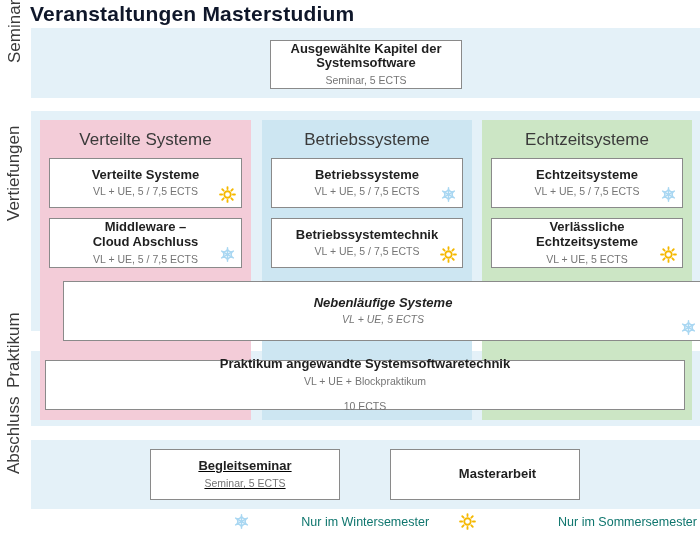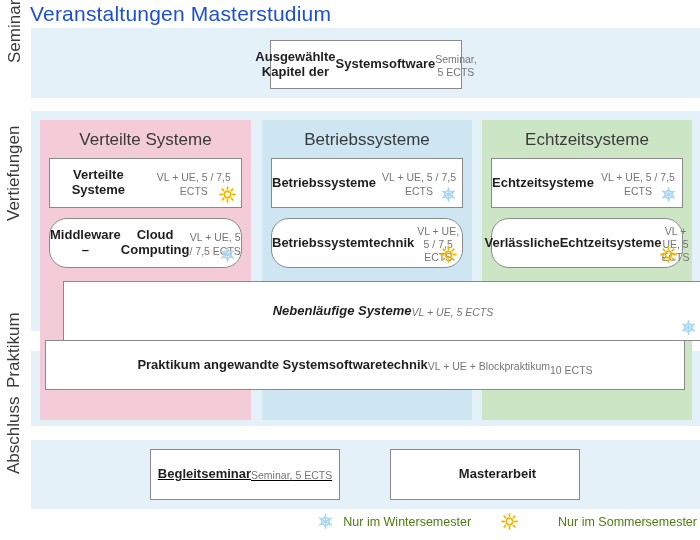--- a/index.html
+++ b/index.html
@@ -1,22 +1,22 @@
 <!DOCTYPE html>
 <html><head>
 <meta charset="utf-8">
 <style>
   html,body{margin:0;padding:0;background:#fff;}
   .page{
     position:relative;width:700px;height:540px;overflow:hidden;background:#fff;
     font-family:"Liberation Sans","DejaVu Sans",sans-serif;
   }
   .title{
-    position:absolute;left:30px;top:2px;font-size:21px;font-weight:400;
-    color:#1d4ed8;letter-spacing:.2px;margin:0;
+    position:absolute;left:30px;top:2px;font-size:21px;font-weight:700;
+    color:#0f172a;letter-spacing:.2px;margin:0;
   }
   .band{position:absolute;left:31px;width:669px;background:#e4f1f8;z-index:0;}
   .band-seminar{top:28px;height:70px;}
   .band-vertiefungen{top:111px;height:220px;}
   .band-praktikum{top:351px;height:75px;}
   .band-abschluss{top:440px;height:69px;}
 
   .rowlabel{position:absolute;width:0;height:0;z-index:3;}
   .rowlabel span{
     display:block;white-space:nowrap;font-size:17px;color:#3a3a3a;
@@ -30,48 +30,48 @@
   .col{position:absolute;top:120px;height:300px;z-index:1;}
   .col-pink{left:40px;width:211px;}
   .col-blue{left:262px;width:210px;}
   .col-green{left:482px;width:210px;}
   .col-header{
     text-align:center;font-size:17px;color:#3a3a3a;padding-top:10px;
   }
 
   .cbox{
     position:absolute;z-index:2;background:#fff;border:1.5px solid #8a8a8a;
-    display:flex;flex-direction:row;align-items:center;justify-content:center;
+    display:flex;flex-direction:column;align-items:center;justify-content:center;
     text-align:center;box-sizing:border-box;
   }
   .cbox .t{font-size:13px;font-weight:bold;color:#1f1f1f;line-height:1.14;}
   .cbox .t:empty{display:none;}
   .cbox .d{font-size:10.5px;color:#757575;margin-top:3px;line-height:1.25;}
   .cbox .d:empty{display:none;}
 
   .box-seminar{left:270px;top:40px;width:192px;height:49px;}
   .rowA{top:158px;height:50px;}
-  .rowB{top:218px;height:50px;border-radius:18px;}
+  .rowB{top:218px;height:50px;}
   .bx-pink{left:49px;width:193px;}
   .bx-blue{left:271px;width:192px;}
   .bx-green{left:491px;width:192px;}
   .box-neben{left:63px;top:281px;width:640px;height:60px;font-style:italic;}
-  .box-praktikum{left:45px;top:340px;width:640px;height:50px;}
+  .box-praktikum{left:45px;top:360px;width:640px;height:50px;}
   .box-begleit{left:150px;top:449px;width:190px;height:51px;text-decoration:underline;}
   .box-master{left:390px;top:449px;width:190px;height:51px;padding-left:25px;}
 
   .ic{position:absolute;right:5px;bottom:4px;width:17px;height:17px;}
   .legend{
     position:absolute;top:513px;right:3px;display:flex;align-items:center;gap:10px;
     z-index:3;
   }
   .legend .item{display:flex;align-items:center;gap:9px;}
   .legend .item + .item{margin-left:20px;gap:40px;}
   .legend .lic{width:17px;height:17px;}
-  .legend .ltxt{font-size:12.5px;color:#4d7c0f;}
+  .legend .ltxt{font-size:12.5px;color:#0f766e;margin-left:42px;}
   .defs{position:absolute;width:0;height:0;overflow:hidden;}
 </style>
 </head>
 <body>
 
 <svg class="defs" aria-hidden="true">
   <symbol id="ic-snow" viewBox="0 0 24 24">
     <g stroke="#a9d7f2" stroke-width="2.1" stroke-linecap="round" fill="none">
       <g id="arm">
         <line x1="12" y1="12" x2="12" y2="2.5"></line>
@@ -143,21 +143,21 @@
   <div class="cbox rowA bx-pink">
     <span class="t">Verteilte Systeme</span>
 
     <span class="d">VL + UE, 5 / 7,5 ECTS</span>
     <svg class="ic">
         <use href="#ic-sun"></use>
       </svg>
   </div>
   <div class="cbox rowB bx-pink">
     <span class="t">Middleware –</span>
-    <span class="t">Cloud Computing</span>
+    <span class="t">Cloud Abschluss</span>
     <span class="d">VL + UE, 5 / 7,5 ECTS</span>
     <svg class="ic">
         <use href="#ic-snow"></use>
       </svg>
   </div>
 
   <div class="cbox rowA bx-blue">
     <span class="t">Betriebssysteme</span>
 
     <span class="d">VL + UE, 5 / 7,5 ECTS</span>

